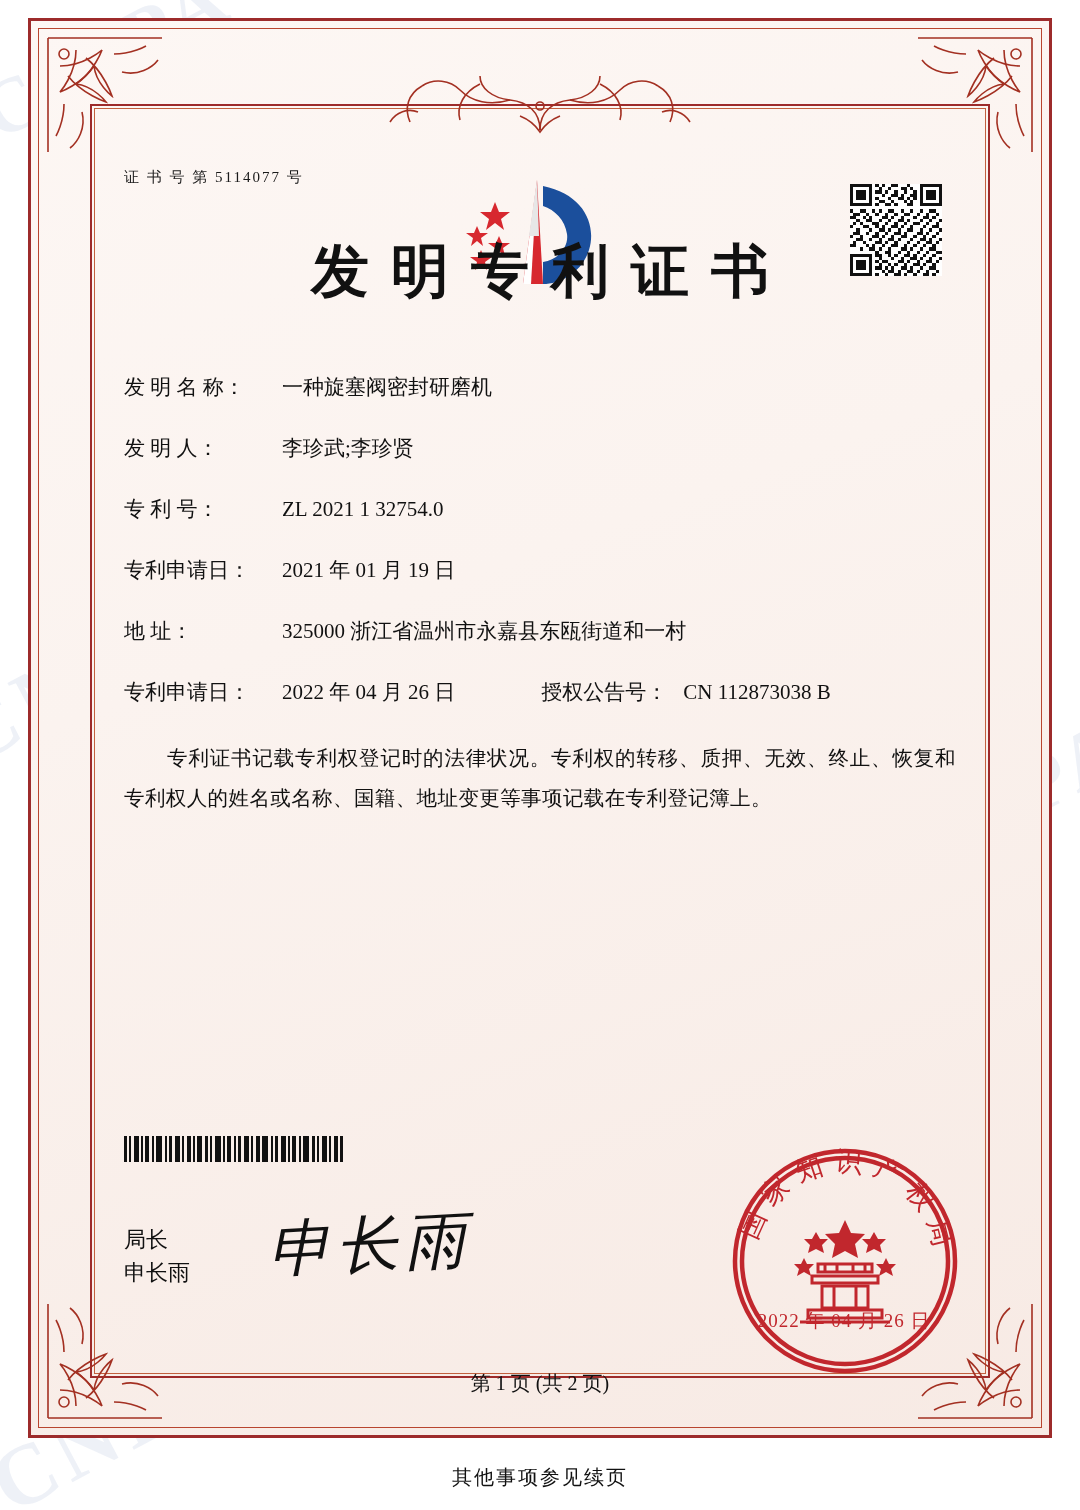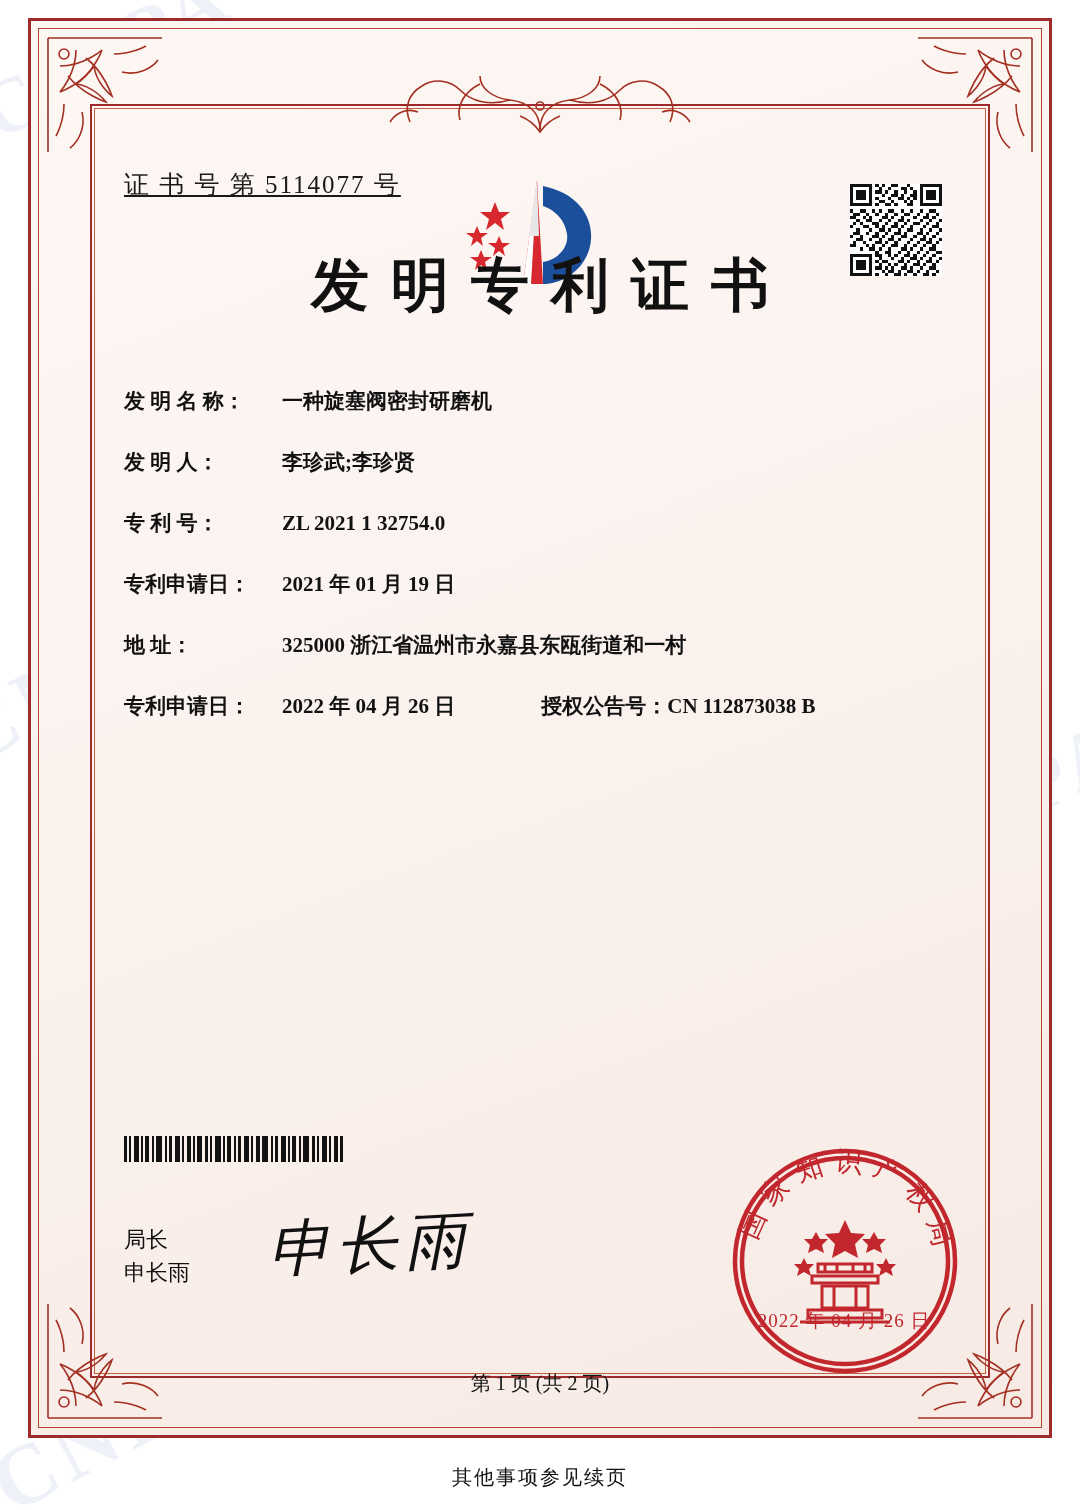--- a/index.html
+++ b/index.html
@@ -92,24 +92,23 @@
 
   
   .content {
     position: absolute;
     left: 96px;
     top: 150px;
     width: 832px;
   }
 
   .cert-no {
-    font-size: 25px;
+    font-size: 15px;
     color: #1a1a1a;
     letter-spacing: 2px;
-    text-decoration: underline;
   }
 
   .emblem-wrap {
     position: absolute;
     left: 50%;
     top: 158px;
     transform: translateX(-50%);
     width: 150px;
     height: 120px;
   }
@@ -136,31 +135,30 @@
   .fields {
     margin-top: 62px;
     font-size: 21px;
     color: #111;
   }
   .field-row {
     display: flex;
     align-items: baseline;
     margin-bottom: 33px;
     white-space: nowrap;
-    font-weight: bold;
   }
   .f-label {
     width: 158px;
     display: inline-block;
     letter-spacing: 0px;
   }
   .f-value { }
 
   .row-two { display: flex; align-items: baseline; }
-  .row-two .col2 { margin-left: 86px; display: flex; align-items: baseline; }
+  .row-two .col2 { margin-left: 86px; display: flex; align-items: baseline; gap: 16px; }
   .row-two .col2 .f-label { width: auto; }
 
   .para {
     margin-top: 18px;
     font-size: 20.5px;
     line-height: 1.95;
     color: #111;
     text-align: justify;
     letter-spacing: 0.4px;
   }
@@ -599,20 +597,21 @@
         <span class="f-label">专利申请日：</span>
         <span class="f-value">2022 年 04 月 26 日</span>
         <span class="col2">
           <span class="f-label">授权公告号：</span>
           <span class="f-value">CN 112873038 B</span>
         </span>
       </div>
     </div>
 
     <div class="para">
+      <p>专利证书记载专利权登记时的法律状况。专利权的转移、质押、无效、终止、恢复和专利权人的姓名或名称、国籍、地址变更等事项记载在专利登记簿上。</p>
     </div>
   </div>
 
   <div class="barcode">
     <i style="width:3px"></i>
       <i style="width:2px;background:transparent"></i>
     <i style="width:2px"></i>
       <i style="width:3px;background:transparent"></i>
     <i style="width:5px"></i>
       <i style="width:2px;background:transparent"></i>

